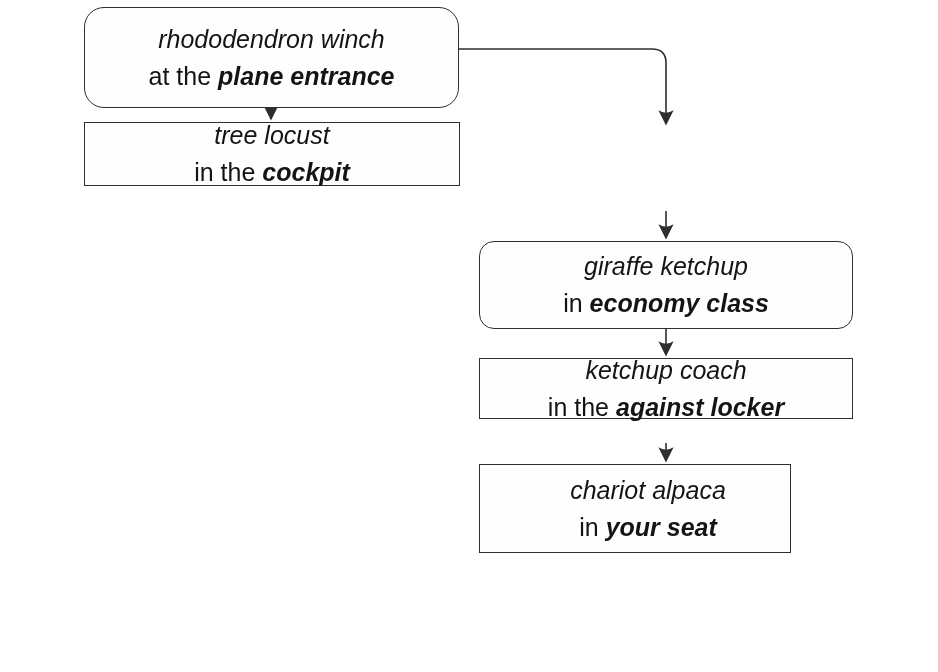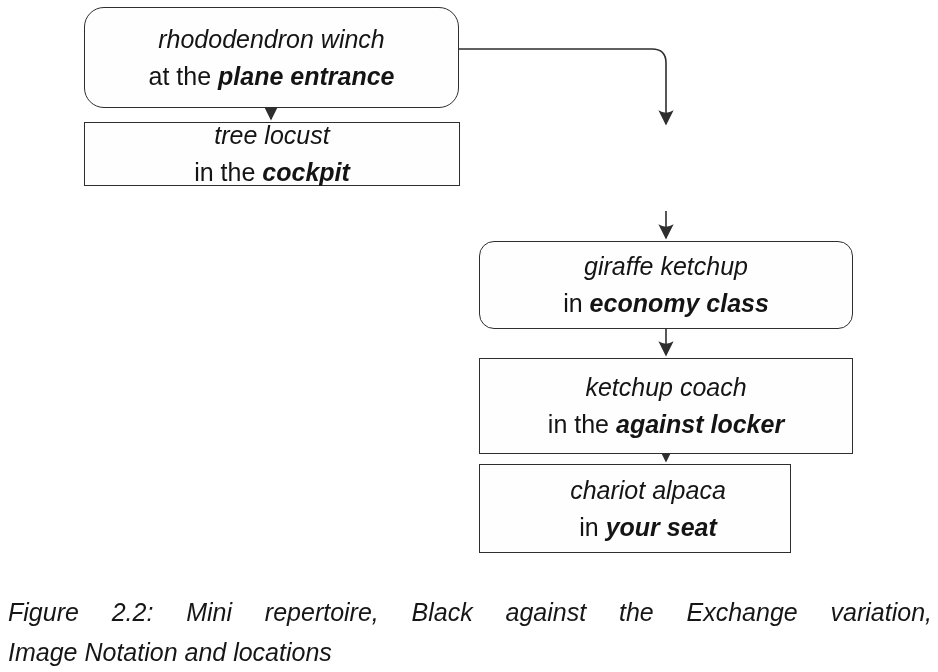--- a/index.html
+++ b/index.html
@@ -31,21 +31,21 @@
   }
   .box .l1 { font-style: italic; }
   .box .prefix { font-style: normal; }
   .box .loc { font-style: italic; font-weight: bold; }
   .rounded { border-radius: 15px; }
 
   #root-box  { left: 84px;  top: 7px;   width: 375px; height: 101px; border-radius: 20px; }
   #left-box  { left: 84px;  top: 122px; width: 376px; height: 64px; }
   #chain-box-0 { left: 479px; top: 127px; width: 374px; height: 84px; }
   #chain-box-1 { left: 479px; top: 241px; width: 374px; height: 88px; border-radius: 15px; }
-  #chain-box-2 { left: 479px; top: 358px; width: 374px; height: 96px; }
+  #chain-box-2 { left: 479px; top: 358px; width: 374px; height: 61px; }
   #chain-box-3 { left: 479px; top: 464px; width: 312px; height: 89px; padding-left: 26px; }
 
   .wires {
     position: absolute;
     left: 0; top: 0;
     width: 938px; height: 672px;
     pointer-events: none;
   }
 
   .caption {
@@ -113,18 +113,14 @@
   </div>
 
   <div class="box" id="chain-box-3">
     <div class="l1">chariot alpaca</div>
     <div>
       <span class="prefix">in</span>
       <span class="loc">your seat</span>
     </div>
   </div>
 
-  <div class="caption">
-    <div class="cl1">Figure 2.2: Mini repertoire, Black against the Exchange variation,</div>
-    <div class="cl2">Image Notation and locations</div>
-  </div>
 
 </div>
 
 </body></html>

